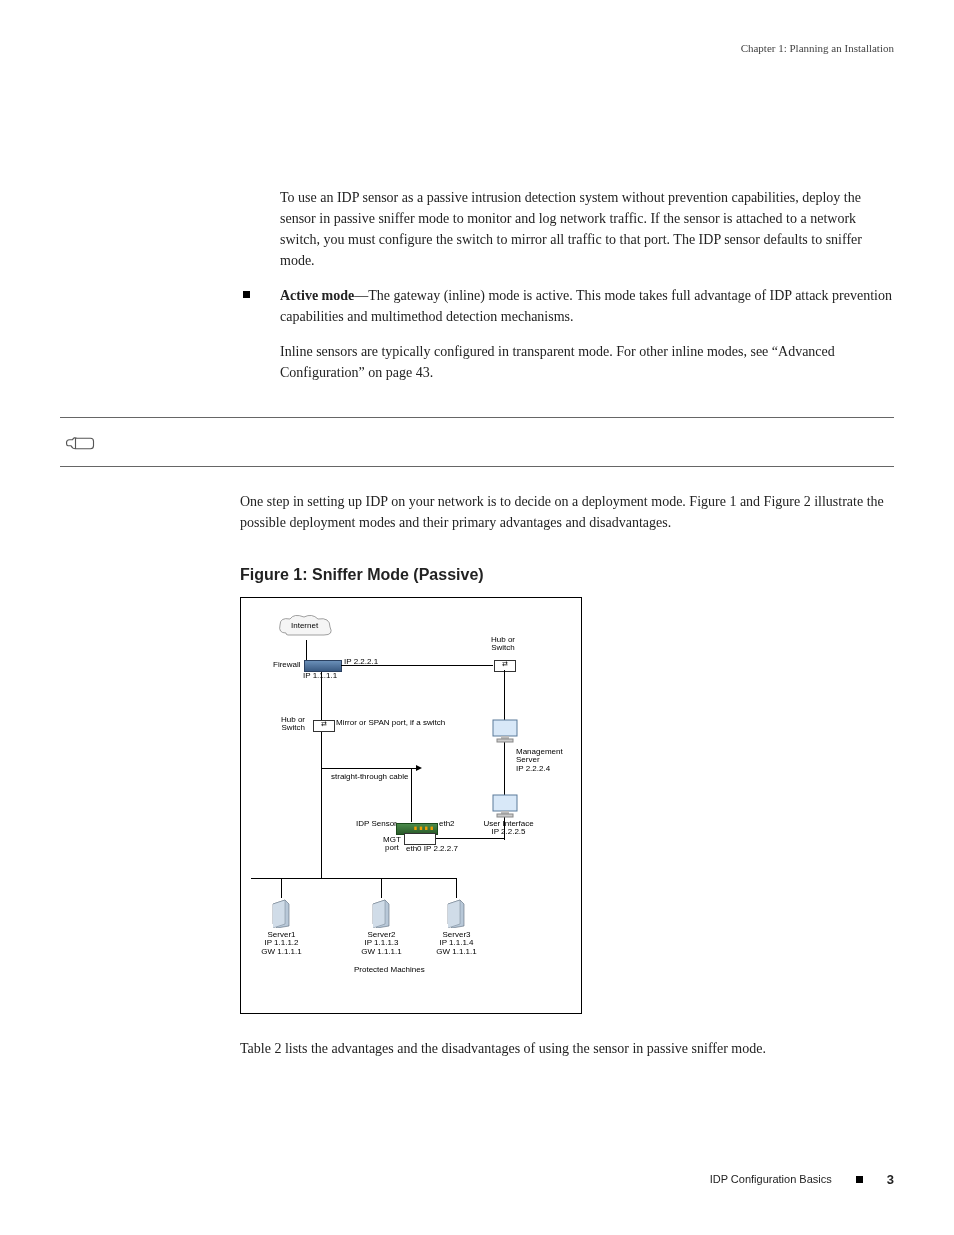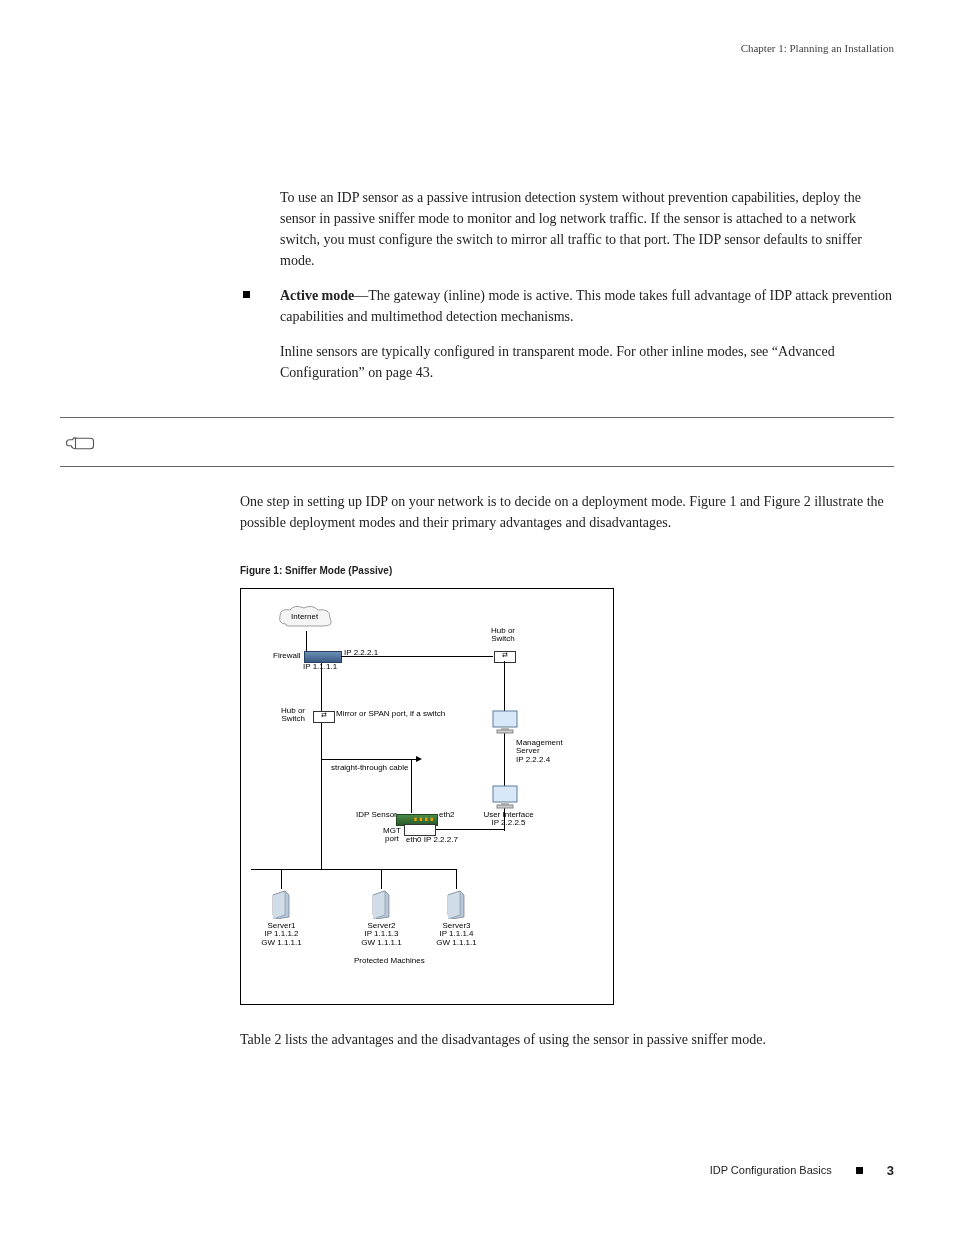--- a/index.html
+++ b/index.html
@@ -56,21 +56,21 @@
     flex-shrink: 0;
     display: flex;
     justify-content: center;
     align-items: flex-start;
   }
   .note-icon svg { width: 30px; height: 20px; }
   .note-text { flex: 1; font-family: Georgia, serif; }
   .fig-caption {
     font-family: Arial, Helvetica, sans-serif;
     font-weight: bold;
-    font-size: 10px;
+    font-size: 16px;
     margin: 30px 0 10px 0;
   }
   .diagram {
     border: 1.5px solid #000;
     width: 340px;
     height: 415px;
     position: relative;
     font-family: Arial, Helvetica, sans-serif;
     font-size: 8px;
     color: #000;
@@ -176,21 +176,21 @@
       <path d="M2 14 Q2 10 6 10 L10 10 Q12 6 16 8 L34 8 Q38 8 38 12 L38 18 Q38 22 34 22 L14 22 Q10 22 8 18 L4 18 Q2 18 2 14 Z M14 8 L14 22" fill="none" stroke="#555" stroke-width="1.5"></path>
     </svg>
   </div>
 </div>
 
 <div class="content">
   <p class="mid-para" style="margin-left:-40px;">One step in setting up IDP on your network is to decide on a deployment mode. Figure 1 and Figure 2 illustrate the possible deployment modes and their primary advantages and disadvantages.</p>
 
   <div class="fig-caption" style="margin-left:-40px;">Figure 1:  Sniffer Mode (Passive)</div>
 
-  <div class="diagram" style="margin-left:-40px;padding-left:32px;">
+  <div class="diagram" style="margin-left:-40px;">
 
     <div class="cloud">
       <svg viewBox="0 0 60 28">
         <path d="M10 20 Q2 20 4 12 Q4 4 14 6 Q18 0 28 4 Q36 0 42 6 Q54 4 54 14 Q58 22 48 22 L12 22 Q10 22 10 20 Z" fill="#f5f5f5" stroke="#888" stroke-width="0.8"></path>
       </svg>
     </div>
     <div class="d-label" style="left:50px; top:24px;">Internet</div>
 
     <div class="line vline" style="left:65px; top:42px; height:20px;"></div>
 

